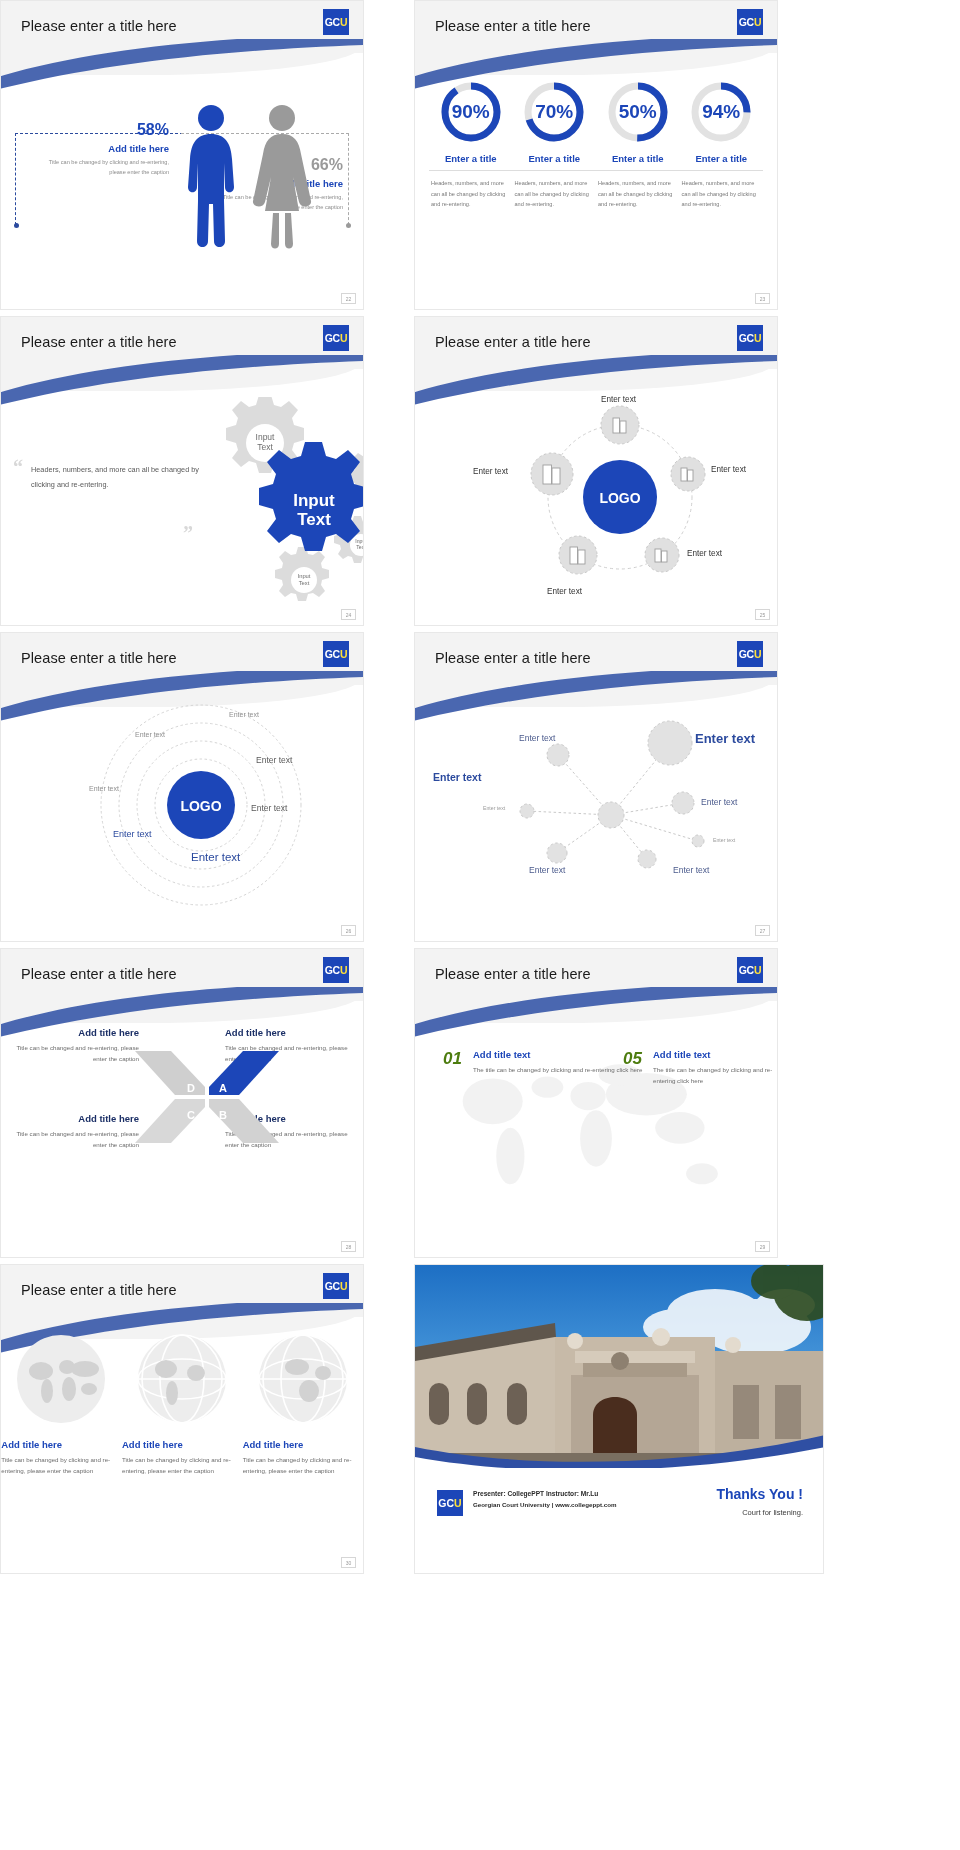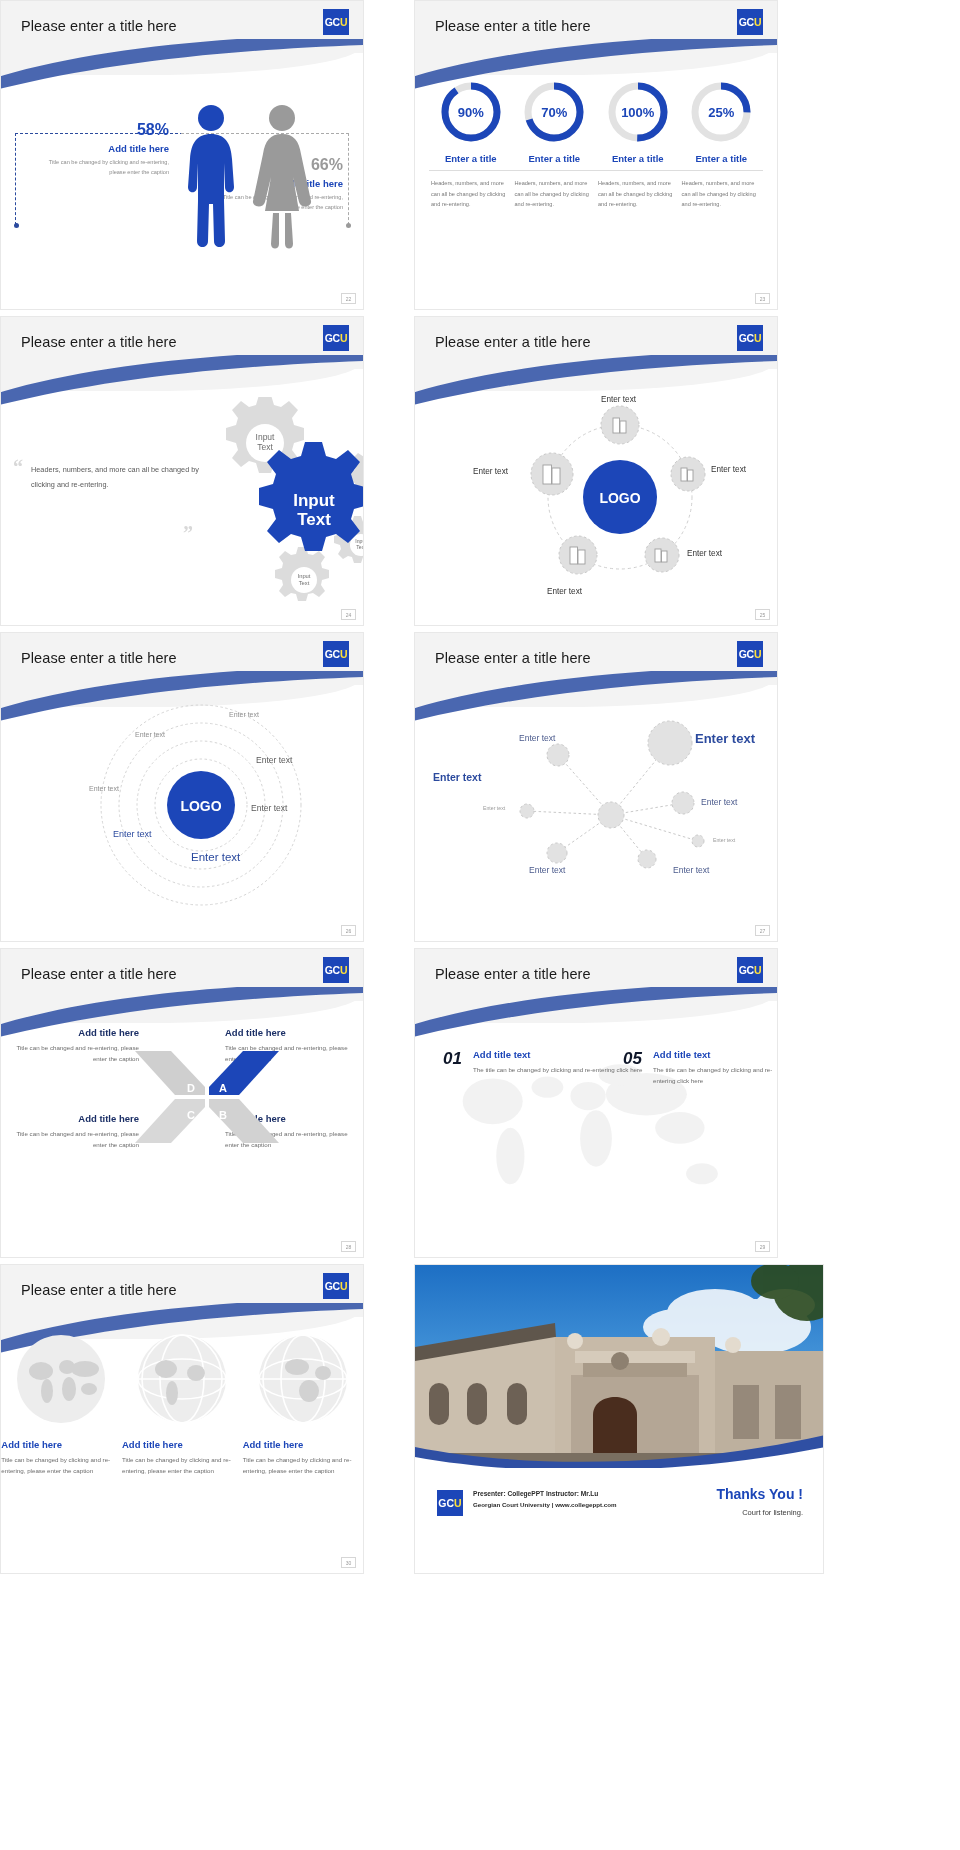--- a/index.html
+++ b/index.html
@@ -83,21 +83,21 @@
   .cap { font-size:5.6px; color:#8c8c8c; line-height:1.75; margin-top:4px; }
   .fig { position:absolute; top:40px; }
   .fig.male { left:182px; }
   .fig.female { left:250px; }
 
   
   .donuts { display:flex; justify-content:space-around; padding: 20px 14px 0; }
   .dcol { width:88px; text-align:center; }
   .ring { position:relative; width:62px; height:62px; margin:0 auto; }
   .ring .val { position:absolute; inset:0; display:flex; align-items:center; justify-content:center;
-    font-size:13px; font-weight:bold; color:#1c46b8; }
+    font-size:19px; font-weight:bold; color:#1c46b8; }
   .dtitle { font-size:9.5px; font-weight:bold; color:#1c46b8; margin-top:10px;
     padding-bottom:6px; border-bottom:1px solid #ddd; }
   .dcap { font-size:5.6px; color:#7a7a7a; line-height:1.9; margin-top:7px; text-align:left; padding-left:2px;}
 
   
   .quote { position:absolute; left:30px; top:85px; width:175px; }
   .qmark { font-size:20px; color:#d8d8d8; font-weight:bold; font-family:"Liberation Serif",serif; }
   .qmark.open { position:absolute; left:-18px; top:-6px; }
   .qmark.close { position:absolute; left:152px; top:60px; }
   .qtext { font-size:7.3px; color:#5a5a5a; line-height:2.1; }
@@ -123,21 +123,21 @@
   .quad.tl { left:10px; top:18px; text-align:right; }
   .quad.bl { left:10px; top:104px; text-align:right; }
   .quad.tr { right:10px; top:18px; text-align:left; }
   .quad.br { right:10px; top:104px; text-align:left; }
   .quad.tr .qt, .quad.br .qt { color:#1b2f66; }
   .xdiag { position:absolute; left:132px; top:28px; width:148px; height:120px; }
 
   
   .wmap { position:absolute; left:0; top:10px; width:100%; height:230px; opacity:.5; }
   .numblk { position:absolute; top:40px; }
-  .numblk .n { font-size:17px; font-weight:bold; font-style:italic; color:#0f172a; float:left; }
+  .numblk .n { font-size:17px; font-weight:bold; font-style:italic; color:#4d7c0f; float:left; }
   .numblk .t { font-size:9.5px; font-weight:bold; color:#1c46b8; margin-left:30px; }
   .numblk .d { font-size:6.2px; color:#6c6c6c; line-height:1.85; margin-left:30px; margin-top:4px; }
 
   
   .globes { display:flex; justify-content:space-around; padding-top:8px; }
   .gitem { width:120px; text-align:left; }
   .gsvg { display:block; margin:0 auto; }
   .gtitle { font-size:9.5px; font-weight:bold; color:#1c46b8; margin-top:14px; }
   .gcap { font-size:6.2px; color:#6c6c6c; line-height:1.85; margin-top:4px; }
 
@@ -238,32 +238,32 @@
           </div>
           <div class="dtitle">Enter a title</div>
           <div class="dcap">Headers, numbers, and more can all be changed by clicking and re-entering.</div>
         </div>
         <div class="dcol">
           <div class="ring">
             <svg width="62" height="62" viewBox="0 0 62 62">
               <circle cx="31" cy="31" r="26" fill="none" stroke="#e2e2e2" stroke-width="7"></circle>
               <circle cx="31" cy="31" r="26" fill="none" stroke="#1c46b8" stroke-width="7" stroke-dasharray="82 228" transform="rotate(-90 31 31)"></circle>
             </svg>
-            <div class="val">100%</div>
+            <div class="val">50%</div>
           </div>
           <div class="dtitle">Enter a title</div>
           <div class="dcap">Headers, numbers, and more can all be changed by clicking and re-entering.</div>
         </div>
         <div class="dcol">
           <div class="ring">
             <svg width="62" height="62" viewBox="0 0 62 62">
               <circle cx="31" cy="31" r="26" fill="none" stroke="#e2e2e2" stroke-width="7"></circle>
               <circle cx="31" cy="31" r="26" fill="none" stroke="#1c46b8" stroke-width="7" stroke-dasharray="41 269" transform="rotate(-90 31 31)"></circle>
             </svg>
-            <div class="val">25%</div>
+            <div class="val">94%</div>
           </div>
           <div class="dtitle">Enter a title</div>
           <div class="dcap">Headers, numbers, and more can all be changed by clicking and re-entering.</div>
         </div>
       </div>
     </div>
     <div class="pagenum">23</div>
   </div>
 
   <div class="slide">

